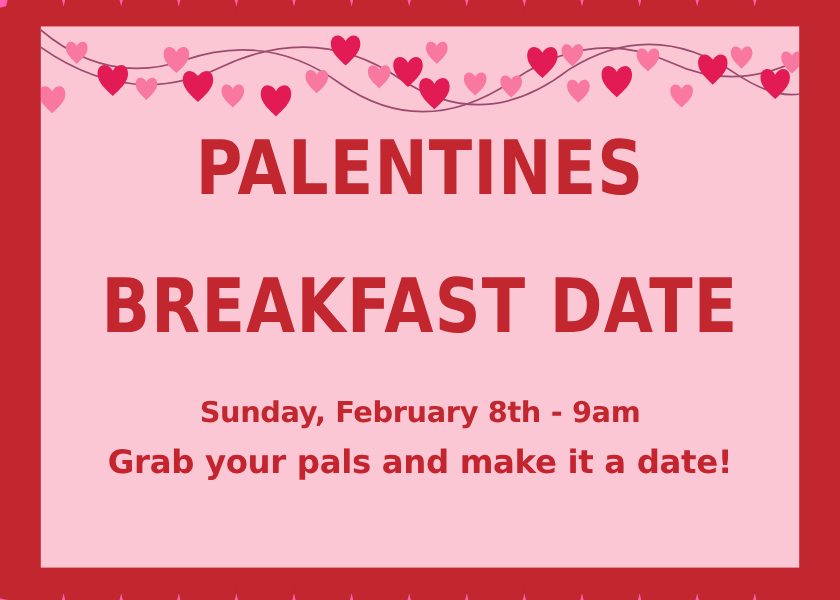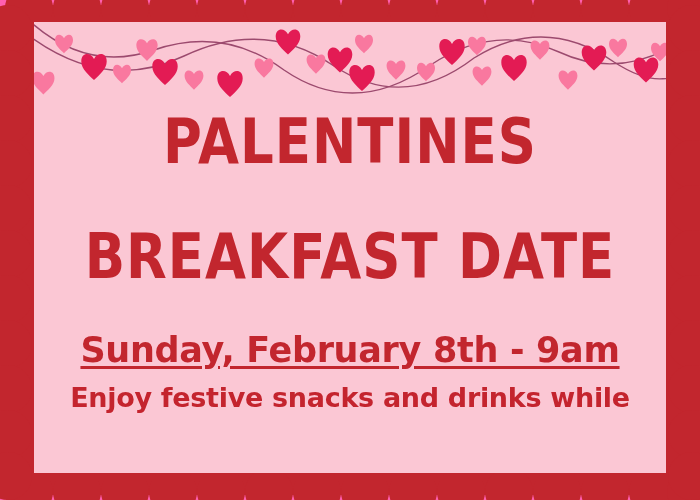--- a/index.html
+++ b/index.html
@@ -74,23 +74,22 @@
   }
   .title-2 {
     font-size: 53px;
     margin-top: 62px;
   }
 
   .date-line {
     color: #c2262e;
     font-family: "DejaVu Sans", sans-serif;
     font-weight: 700;
-    font-size: 35px;
+    font-size: 24px;
     letter-spacing: -0.3px;
-    text-decoration: underline;
     text-decoration-thickness: 3px;
     text-underline-offset: 4px;
     margin-top: 52px;
     white-space: nowrap;
   }
 
   .body-text {
     color: #c4242e;
     font-family: "DejaVu Sans", sans-serif;
     font-weight: 700;
@@ -211,18 +210,18 @@
           <use href="#hrt" transform="translate(626,30) scale(1.1)" fill="#f9789f"></use>
         </g>
       </svg>
     </div>
 
     <div class="content">
       <div class="title-line title-1">PALENTINES</div>
       <div class="title-line title-2">BREAKFAST DATE</div>
       <div class="date-line">Sunday, February 8th - 9am</div>
       <div class="body-text">
-        <div class="body-line">Enjoy festive snacks and drinks while</div>
+        <div class="body-line">Grab your pals and make it a date!</div>
       </div>
     </div>
 
   </div>
 </div>
 
 </body></html>

